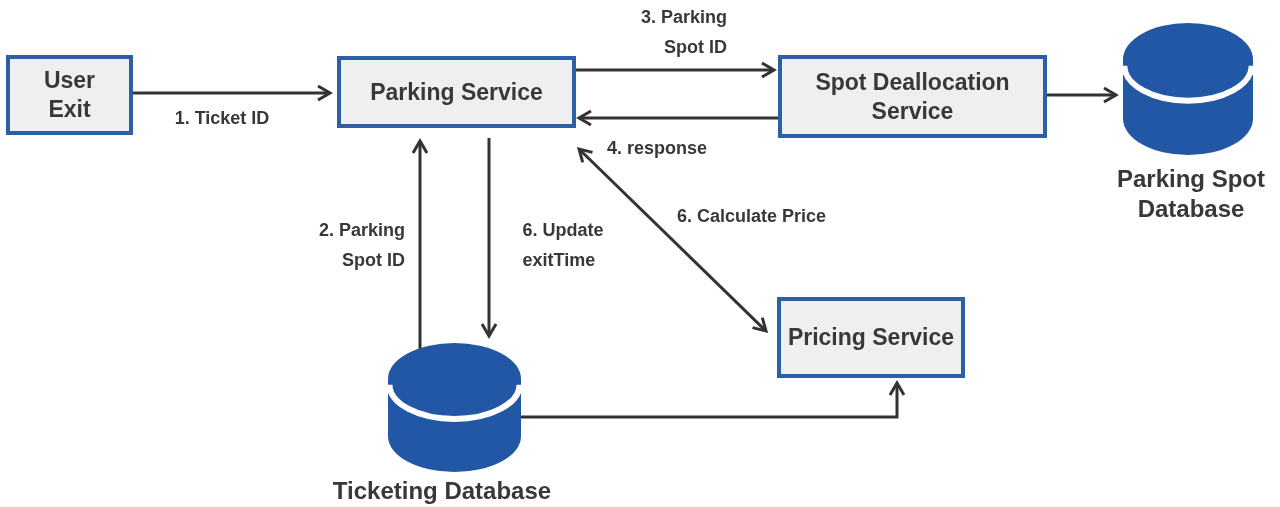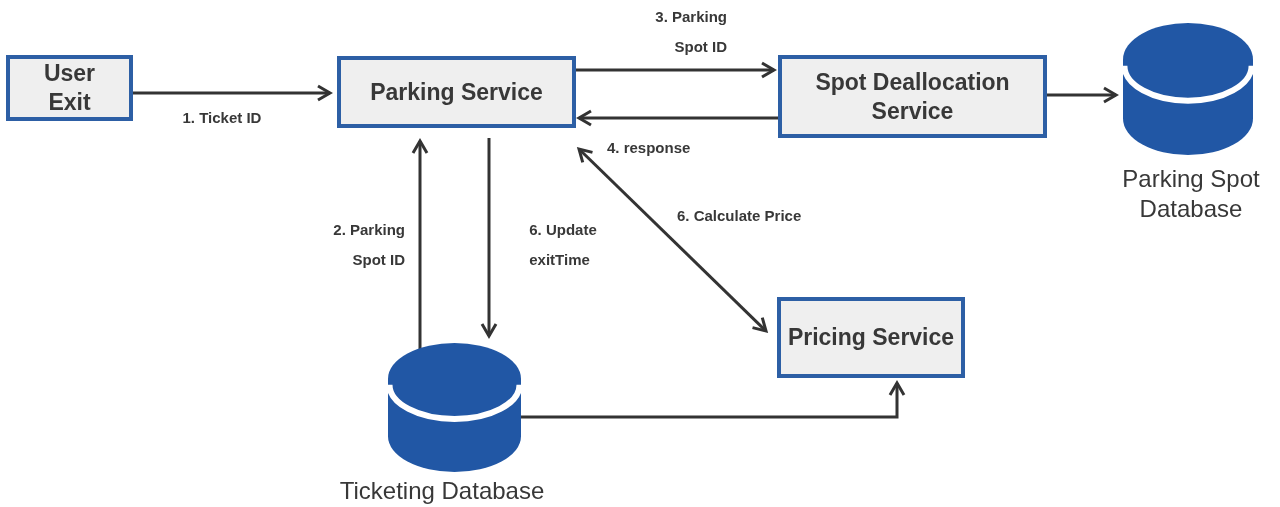--- a/index.html
+++ b/index.html
@@ -27,35 +27,35 @@
     background:var(--node-fill);
     border:4px solid var(--node-border);
     display:flex;align-items:center;justify-content:center;
     text-align:center;
     font-size:23px;font-weight:600;line-height:29px;
     color:var(--text);
     z-index:2;
   }
   .edge-label{
     position:absolute;
-    font-size:15px;font-weight:600;line-height:30px;
+    font-size:18px;font-weight:600;line-height:30px;
     color:var(--text);
     white-space:nowrap;
     z-index:3;
   }
   .edge-label.center{transform:translateX(-50%);}
   .edge-label.align-right{text-align:right;}
   .db-icon{position:absolute;z-index:2;}
   .db-body{fill:var(--database-blue);}
   .db-arc{fill:none;stroke:#ffffff;stroke-width:6;}
   .db-label{
     position:absolute;
     transform:translateX(-50%);
     text-align:center;
-    font-size:24px;font-weight:400;line-height:30px;
+    font-size:24px;font-weight:700;line-height:30px;
     color:var(--text);
     white-space:nowrap;
     z-index:3;
   }
   .line{display:block;}
 </style>
 </head>
 <body>
 
 <div class="canvas">
@@ -72,21 +72,21 @@
     <path class="edge" d="M133,93 H330" marker-end="url(#ah)"></path>
     <path class="edge" d="M420,350 V141" marker-end="url(#ah)"></path>
     <path class="edge" d="M576,70 H774" marker-end="url(#ah)"></path>
     <path class="edge" d="M778,118 H579" marker-end="url(#ah)"></path>
     <path class="edge" d="M489,138 V336" marker-end="url(#ah)"></path>
     <path class="edge" d="M579,149 L766,331" marker-start="url(#ahs)" marker-end="url(#ah)"></path>
     <path class="edge" d="M1047,95 H1116" marker-end="url(#ah)"></path>
     <path class="edge" d="M521,417 H897 V383" marker-end="url(#ah)"></path>
   </svg>
 
-  <div class="node" style="left:6px;top:55px;width:127px;height:66px">
+  <div class="node" style="left:6px;top:55px;width:127px;height:80px">
     <span>
       <span class="line">User</span>
       <span class="line">Exit</span>
     </span>
   </div>
 
   <div class="node" style="left:337px;top:56px;width:239px;height:72px">
     <span>Parking Service</span>
   </div>
 

